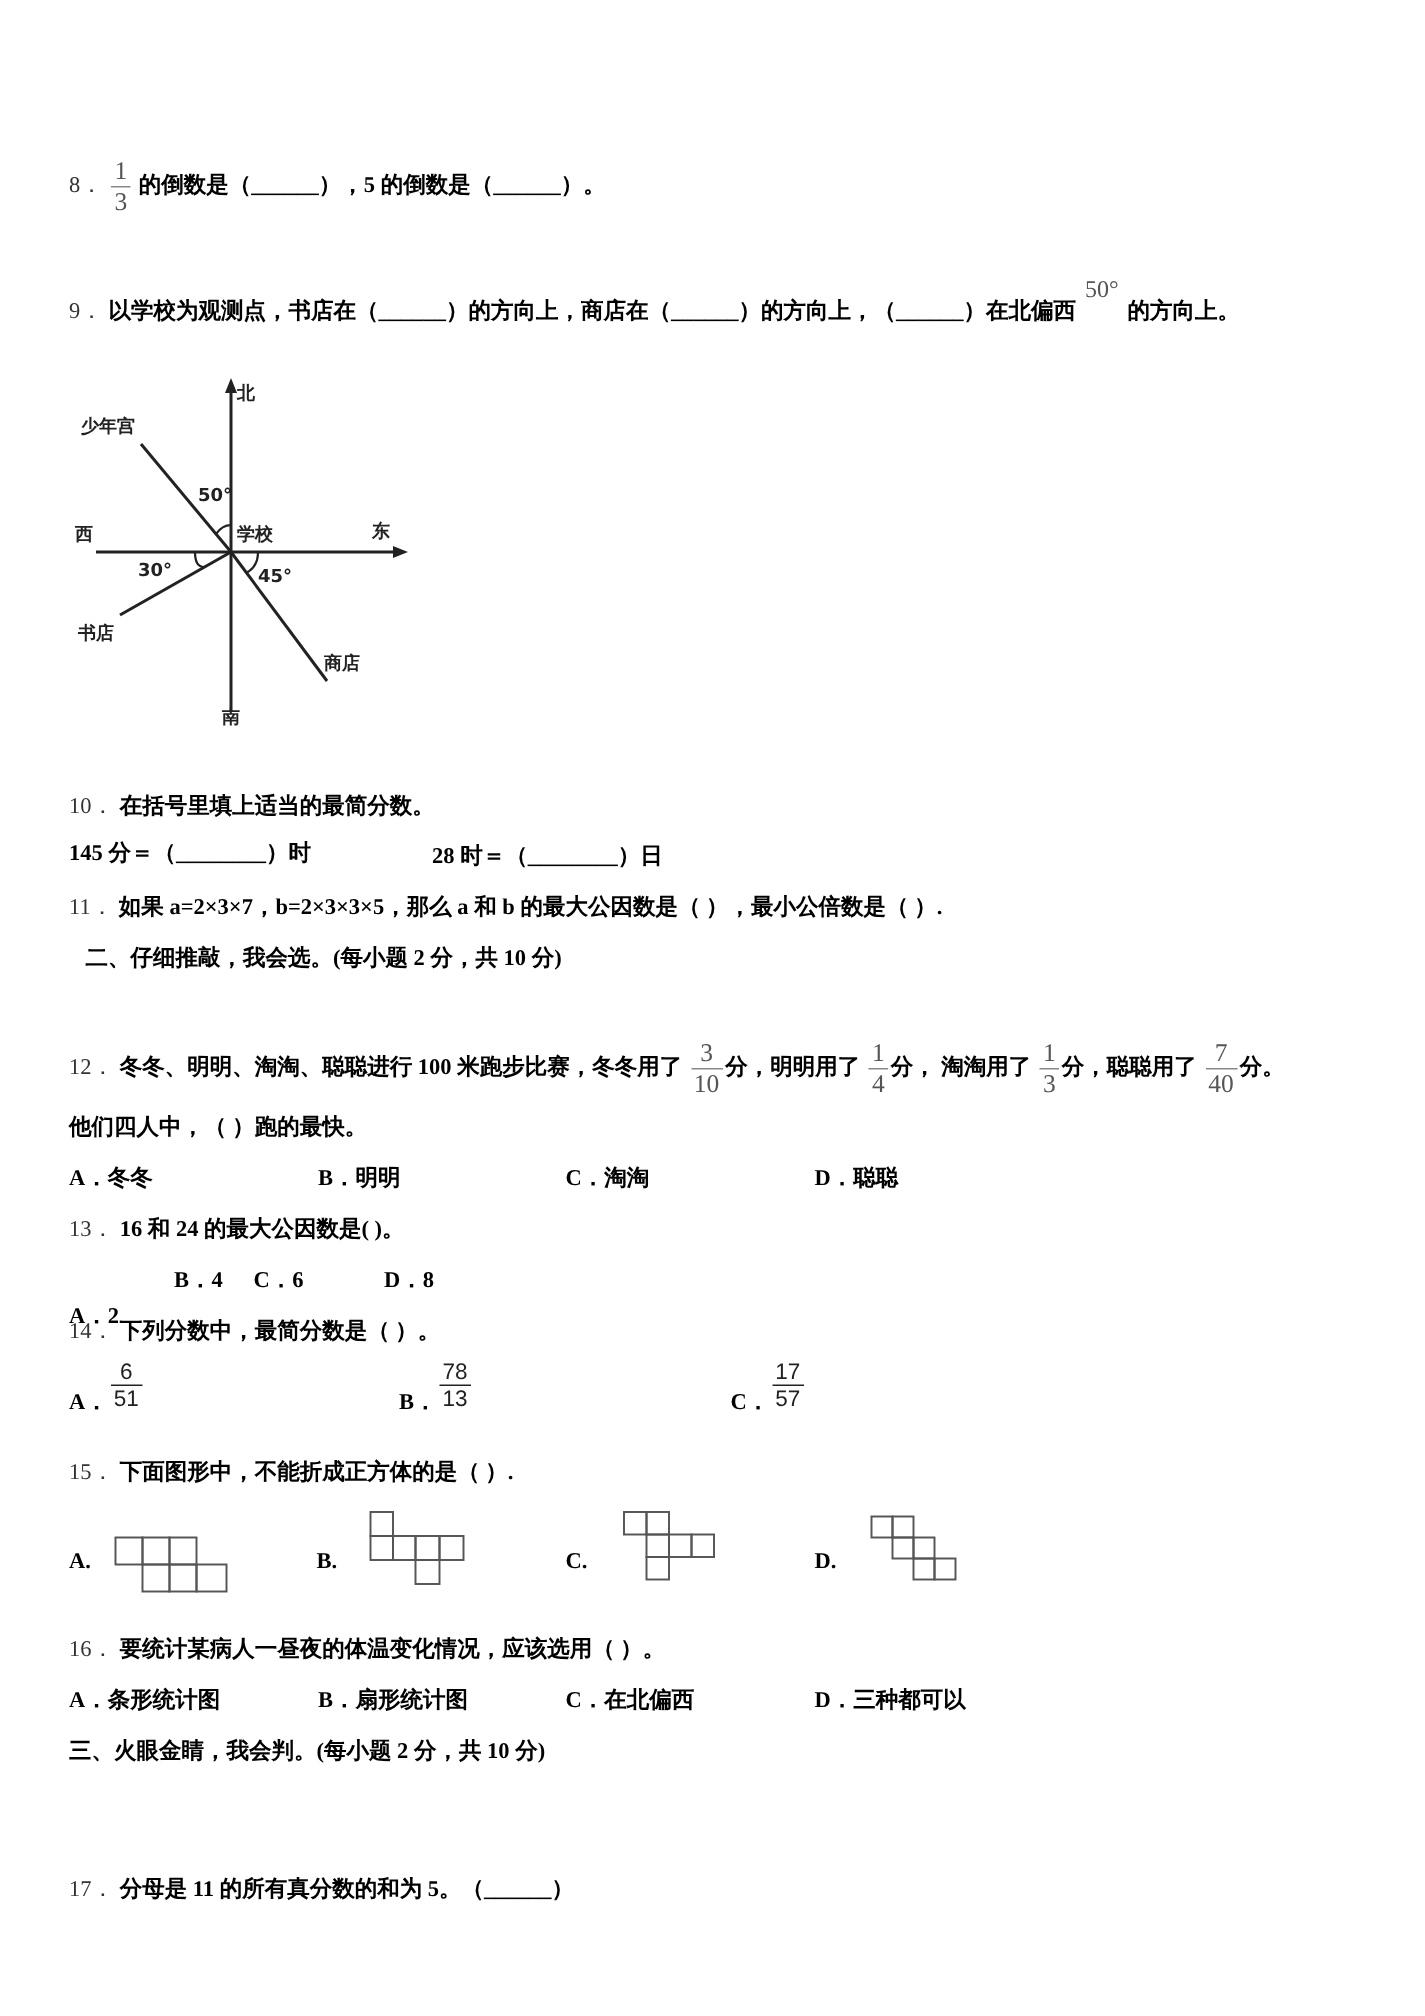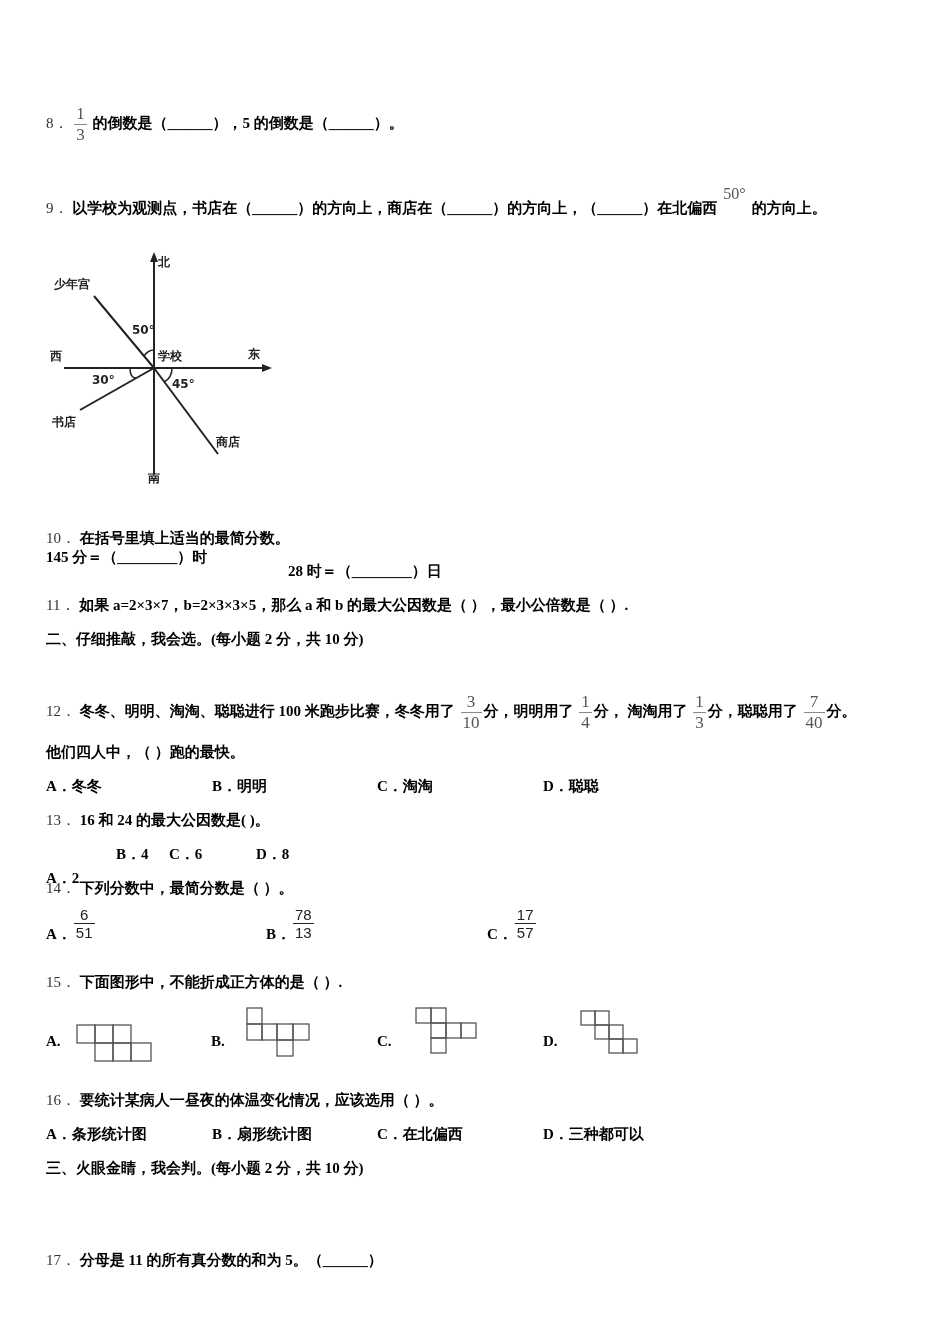--- a/index.html
+++ b/index.html
@@ -64,29 +64,29 @@
     <text x="88" y="88">50°</text>
     <text x="48" y="138">30°</text>
     <text x="128" y="142">45°</text>
   </svg>
 </div>
 
 <div class="line" style="top:528px;">
   <span class="num">10．</span>
   <span>在括号里填上适当的最简分数。</span>
 </div>
-<div class="line" style="top:547px;">145 分＝（________）时</div>
+<div class="line" style="top:559px;">145 分＝（________）时</div>
 <div class="line" style="top:561px; left:288px;">28 时＝（________）日</div>
 
 <div class="line" style="top:595px;">
   <span class="num">11．</span>
   <span>如果 a=2×3×7，b=2×3×3×5，那么 a 和 b 的最大公因数是（  ），最小公倍数是（   ）.</span>
 </div>
 
-<div class="line" style="top:629px;">二、仔细推敲，我会选。(每小题 2 分，共 10 分)</div>
+<div class="line" style="top:629px;margin-left:11px;">二、仔细推敲，我会选。(每小题 2 分，共 10 分)</div>
 
 <div class="line" style="top:668px;margin-top:24px;">
   <span class="num">12．</span>
   <span>冬冬、明明、淘淘、聪聪进行 100 米跑步比赛，冬冬用了</span>
   <span class="frac"><span class="n">3</span><span class="d">10</span></span><span>分，明明用了</span>
   <span class="frac"><span class="n">1</span><span class="d">4</span></span><span>分， 淘淘用了</span>
   <span class="frac"><span class="n">1</span><span class="d">3</span></span><span>分，聪聪用了</span>
   <span class="frac"><span class="n">7</span><span class="d">40</span></span><span>分。</span>
 </div>
 <div class="line" style="top:742px;">他们四人中，（   ）跑的最快。</div>

